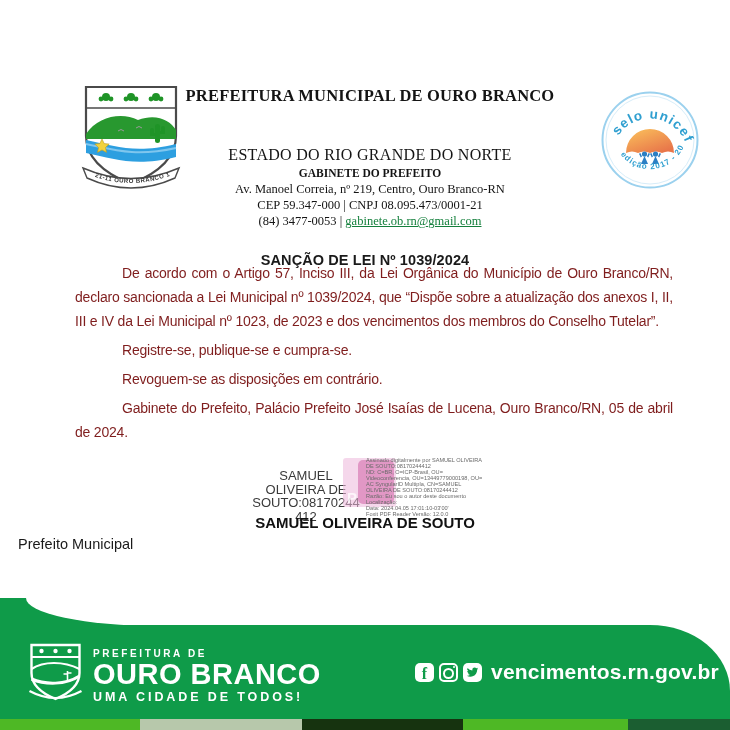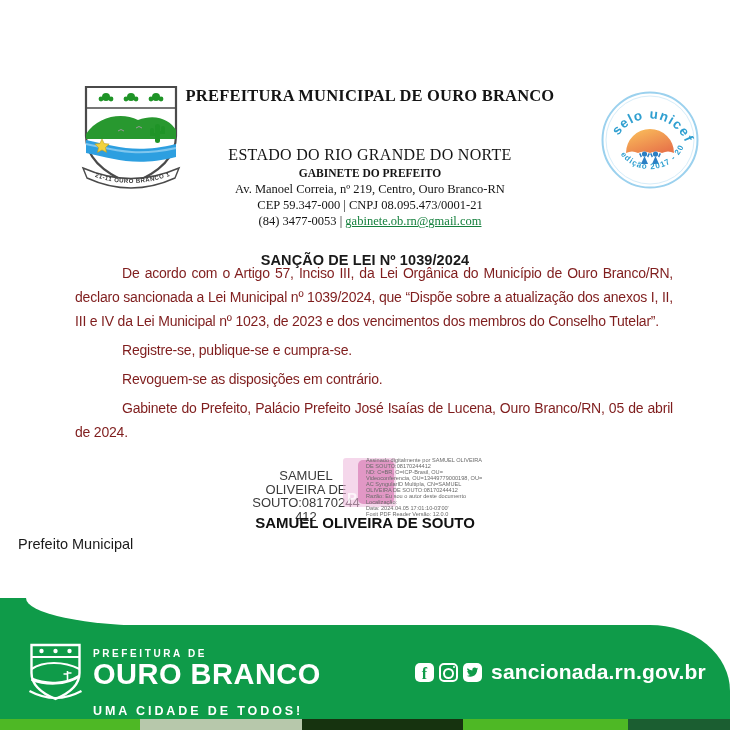--- a/index.html
+++ b/index.html
@@ -46,21 +46,21 @@
   .footer{position:absolute;left:0;top:598px;width:730px;height:132px;}
   .f-sliver{position:absolute;left:0;top:0;width:158px;height:29px;}
   .f-swoosh{position:absolute;left:26px;top:0;width:132px;height:28px;background:#fff;
             border-bottom-left-radius:100% 100%;}
   .f-band{position:absolute;left:0;top:27px;width:730px;height:94px;
           border-top-right-radius:80px 66px;}
   .f-crest{position:absolute;left:27px;top:45px;width:57px;height:62px;}
   .f-text{position:absolute;left:93px;top:49px;color:#fff;}
   .f-small{font-size:10px;font-weight:bold;letter-spacing:2.6px;line-height:13px;}
   .f-big{font-size:29px;font-weight:800;letter-spacing:.5px;line-height:29px;}
-  .f-slogan{font-size:12.5px;font-weight:bold;letter-spacing:2.9px;line-height:15px;margin-top:15px;}
+  .f-slogan{font-size:12.5px;font-weight:bold;letter-spacing:2.9px;line-height:15px;margin-top:1px;}
   .f-right{position:absolute;left:415px;top:62px;display:flex;align-items:center;gap:5px;}
   .f-icon{width:19px;height:19px;border-radius:5px;background:#fff;display:flex;
           align-items:center;justify-content:center;overflow:hidden;}
   .f-icon.outline{background:transparent;border:2px solid #fff;width:15px;height:15px;
           border-radius:5px;position:relative;}
   .fb-f{font-family:"Liberation Serif",serif;font-weight:bold;font-size:16px;color:#0f9b49;
         margin-top:3px;}
   .ig-circle{width:7px;height:7px;border:2px solid #fff;border-radius:50%;margin:2px auto 0;}
   .ig-dot{position:absolute;right:1.5px;top:1.5px;width:2px;height:2px;background:#fff;border-radius:50%;}
   .f-site{font-size:21px;font-weight:bold;color:#fff;margin-left:4px;letter-spacing:.2px;}
@@ -210,21 +210,21 @@
       </div>
       <div class="f-icon outline">
         <div class="ig-circle"></div>
           <div class="ig-dot"></div>
       </div>
       <div class="f-icon">
         <svg width="13" height="13" viewBox="0 0 16 16">
           <path fill="#0f9b49" d="M15 3.2c-.5.2-1 .4-1.6.5.6-.4 1-.9 1.2-1.5-.5.3-1.1.6-1.8.7a2.9 2.9 0 0 0-5 2.6A8.3 8.3 0 0 1 1.9 2.4a2.9 2.9 0 0 0 .9 3.9c-.5 0-.9-.1-1.3-.3 0 1.4 1 2.6 2.3 2.9-.4.1-.8.1-1.3 0 .4 1.2 1.5 2 2.7 2A5.8 5.8 0 0 1 .9 12a8.2 8.2 0 0 0 4.5 1.3c5.4 0 8.3-4.5 8.3-8.3v-.4c.6-.4 1-.9 1.3-1.4z"></path>
         </svg>
       </div>
-      <div class="f-site">sancionada.rn.gov.br</div>
+      <div class="f-site">vencimentos.rn.gov.br</div>
     </div>
 
     <div class="f-stripe">
       <div style="width: 140px; background: rgb(78, 184, 37);"></div>
       <div style="width: 162px; background: rgb(183, 200, 171);"></div>
       <div style="width: 161px; background: rgb(22, 51, 15);"></div>
       <div style="width: 165px; background: rgb(78, 184, 37);"></div>
       <div style="width: 102px; background: rgb(27, 94, 49);"></div>
     </div>
   </div>

